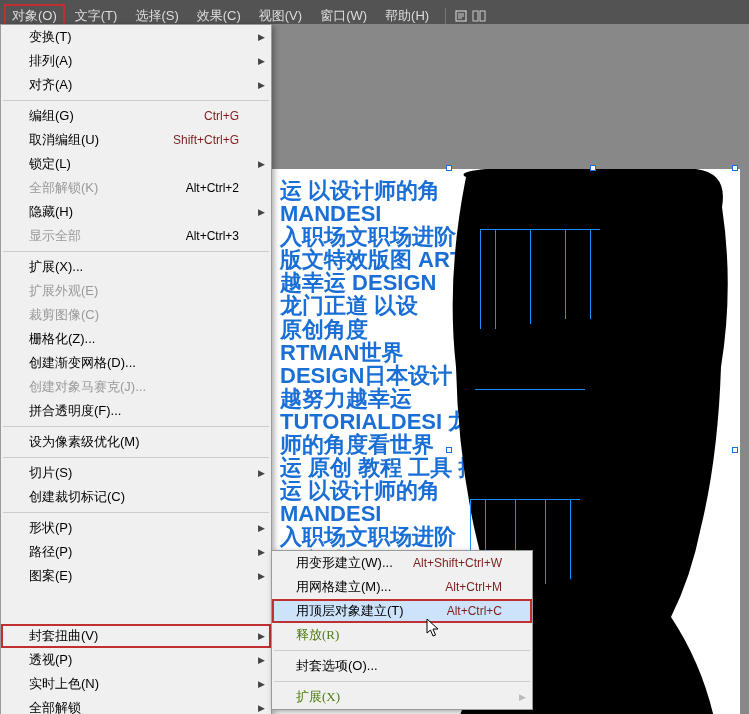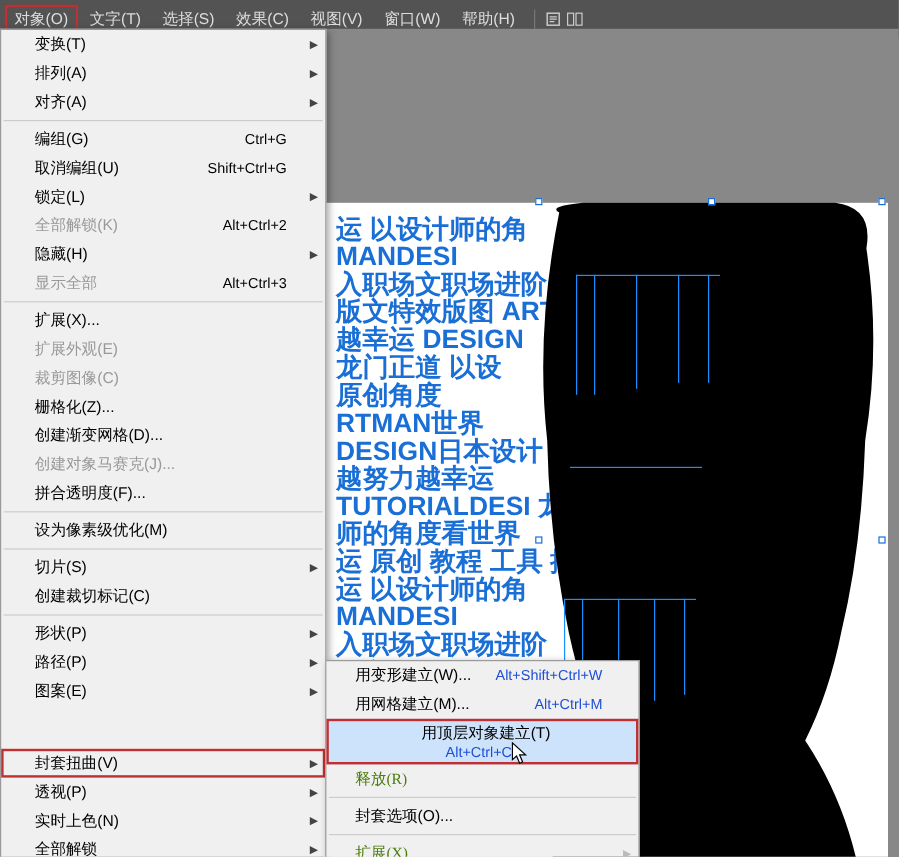--- a/index.html
+++ b/index.html
@@ -118,21 +118,21 @@
   .dropdown .item.highlight {
     outline: 2px solid #c03030;
     outline-offset: -2px;
     margin-top: 36px;
   }
   .dropdown .sep {
     height: 1px;
     background: #ccc;
     margin: 3px 2px;
   }
-  .dropdown .shortcut { color: #000000; font-size: 12px; padding-right: 14px; }
+  .dropdown .shortcut { color: #7f1d1d; font-size: 12px; padding-right: 14px; }
   .dropdown .item.disabled .shortcut { color: #000000; }
   .submenu {
     position: absolute;
     left: 271px;
     top: 550px;
     width: 262px;
     background: #f0f0f0;
     border: 1px solid #9a9a9a;
     box-shadow: 2px 2px 6px rgba(0,0,0,0.35);
   }
@@ -144,36 +144,35 @@
     color: #000;
     cursor: default;
     font-size: 13px;
     position: relative;
   }
   .submenu .item.disabled { color: #4d7c0f; font-family: Liberation Serif, serif; }
   .submenu .item.highlight {
     background: #cde3fb;
     outline: 2px solid #c03030;
     outline-offset: -2px;
-    flex-direction: column;
   }
   .submenu .item.has-sub::after {
     content: "▶";
     font-size: 9px;
     position: absolute;
     right: 6px;
     color: #444;
   }
   .submenu .item.disabled.has-sub::after { color: #bbb; }
   .submenu .sep {
     height: 1px;
     background: #ccc;
     margin: 3px 2px;
   }
-  .submenu .shortcut { color: #1d4ed8; font-size: 12px; padding-right: 12px; }
+  .submenu .shortcut { color: #7f1d1d; font-size: 12px; padding-right: 12px; }
   .cursor {
     position: absolute;
     left: 426px;
     top: 618px;
     pointer-events: none;
     z-index: 999;
   }
 </style>
 </head>
 <body>

